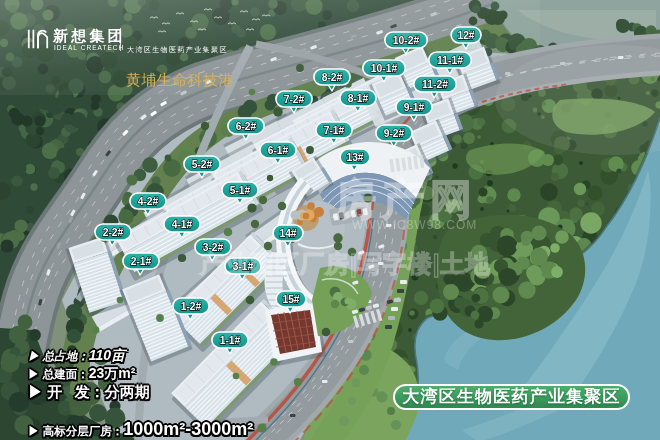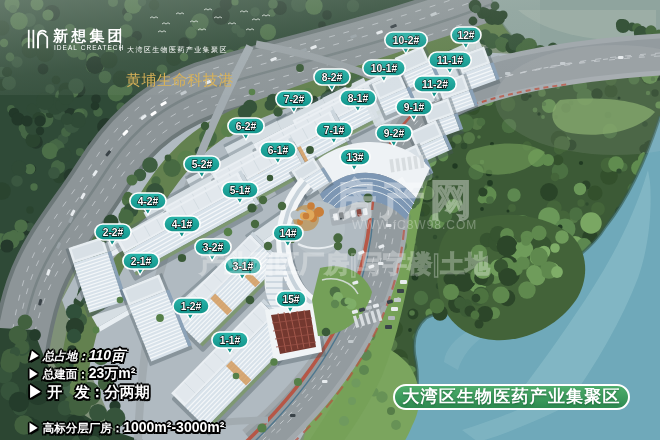--- a/index.html
+++ b/index.html
@@ -1797,17 +1797,17 @@
   <div style="position:absolute;left:103px;top:19px;color:#fff;font-size:7px;letter-spacing:1.4px;white-space:nowrap;">大湾区生物医药产业集聚区</div>
 </div>
 
 <div class="ov" style="left:334px;top:172px;color:transparent;-webkit-text-stroke:1.6px rgba(255,255,255,0.38);font-size:42px;font-weight:bold;letter-spacing:6px;">房产网</div>
 <div class="ov" style="left:352px;top:218px;color:rgba(255,255,255,0.30);font-size:12px;letter-spacing:1px;text-align:center;">WWW.fC8W98.COM</div>
 <div class="ov" style="left:200px;top:240px;color:transparent;-webkit-text-stroke:1.3px rgba(255,255,255,0.30);font-size:24px;font-weight:bold;letter-spacing:1px;margin-top:8px;">产业园区厂房|写字楼|土地</div>
 
 <div class="ov outline" style="left:28px;top:347px;font-size:11.5px;white-space:nowrap;font-style:italic;">▶ 总占地：<span style="font-size:14px">110亩</span></div>
 <div class="ov outline" style="left:28px;top:365px;font-size:11.5px;white-space:nowrap;">▶ 总建面：<span style="font-size:14px">23万m²</span></div>
 <div class="ov outline" style="left:28px;top:383px;font-size:15px;white-space:nowrap;">▶ 开&nbsp;&nbsp;&nbsp;发：分两期</div>
-<div class="ov outline" style="left:28px;top:419px;font-size:11.5px;white-space:nowrap;">▶ 高标分层厂房：<span style="font-size:14px">1000m²-3000m²</span></div>
+<div class="ov outline" style="left:28px;top:419px;font-size:11.5px;white-space:nowrap;">▶ 高标分层厂房：<span style="font-size:18px">1000m²-3000m²</span></div>
 
 <div class="ov" style="left:393px;top:384px;width:237px;height:26px;border-radius:14px;border:2px solid #fff;background:linear-gradient(180deg,#4fae6c 0%,#2d8a50 100%);box-sizing:border-box;text-align:center;">
   <span style="color:#fff;font-weight:bold;font-size:17px;line-height:22px;letter-spacing:1.2px;text-shadow:0 1px 2px rgba(0,60,30,.5);">大湾区生物医药产业集聚区</span>
 </div>
 </div>
 </body></html>

